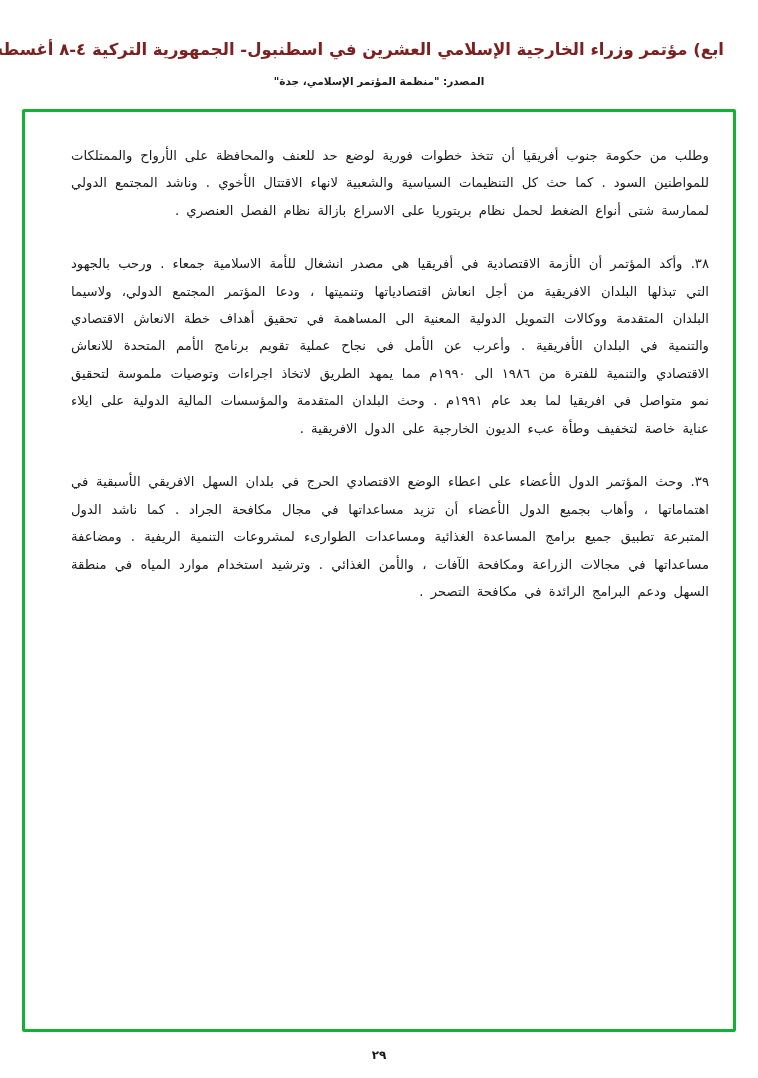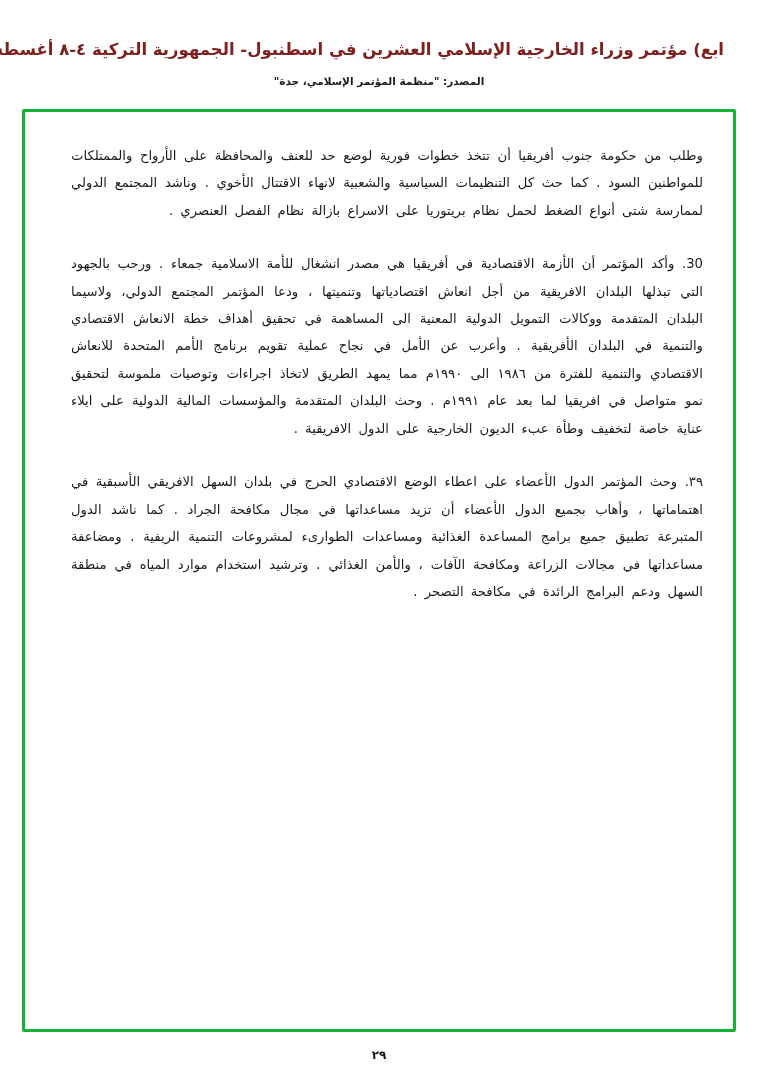--- a/index.html
+++ b/index.html
@@ -51,21 +51,21 @@
   .frame {
     margin: 22px 22px 0 22px;
     border: 3px solid #12b232;
     border-radius: 2px;
     flex: 1 1 auto;
     position: relative;
     background: #ffffff;
     overflow: hidden;
   }
   .frame-inner {
-    padding: 30px 30px 20px 46px;
+    padding: 30px 24px 20px 46px;
     direction: rtl;
   }
 
   .para {
     margin: 0 0 26px 0;
     direction: rtl;
     text-align: justify;
     text-align-last: right;
     font-size: 13.2px;
     line-height: 2.08;
@@ -105,21 +105,21 @@
   </div>
 
   <div class="frame">
     <div class="frame-inner">
 
       <p class="para">
         <span>وطلب من حكومة جنوب أفريقيا أن تتخذ خطوات فورية لوضع حد للعنف والمحافظة على الأرواح والممتلكات للمواطنين السود . كما حث كل التنظيمات السياسية والشعبية لانهاء الاقتتال الأخوي . وناشد المجتمع الدولي لممارسة شتى أنواع الضغط لحمل نظام بريتوريا على الاسراع بازالة نظام الفصل العنصري .</span>
       </p>
 
       <p class="para">
-        <span class="num">30.</span>
+        <span class="num">٣٨.</span>
         <span>وأكد المؤتمر أن الأزمة الاقتصادية في أفريقيا هي مصدر انشغال للأمة الاسلامية جمعاء . ورحب بالجهود التي تبذلها البلدان الافريقية من أجل انعاش اقتصادياتها وتنميتها ، ودعا المؤتمر المجتمع الدولي، ولاسيما البلدان المتقدمة ووكالات التمويل الدولية المعنية الى المساهمة في تحقيق أهداف خطة الانعاش الاقتصادي والتنمية في البلدان الأفريقية . وأعرب عن الأمل في نجاح عملية تقويم برنامج الأمم المتحدة للانعاش الاقتصادي والتنمية للفترة من ١٩٨٦ الى ١٩٩٠م مما يمهد الطريق لاتخاذ اجراءات وتوصيات ملموسة لتحقيق نمو متواصل في افريقيا لما بعد عام ١٩٩١م . وحث البلدان المتقدمة والمؤسسات المالية الدولية على ايلاء عناية خاصة لتخفيف وطأة عبء الديون الخارجية على الدول الافريقية .</span>
       </p>
 
       <p class="para">
         <span class="num">٣٩.</span>
         <span>وحث المؤتمر الدول الأعضاء على اعطاء الوضع الاقتصادي الحرج في بلدان السهل الافريقي الأسبقية في اهتماماتها ، وأهاب بجميع الدول الأعضاء أن تزيد مساعداتها في مجال مكافحة الجراد . كما ناشد الدول المتبرعة تطبيق جميع برامج المساعدة الغذائية ومساعدات الطوارىء لمشروعات التنمية الريفية . ومضاعفة مساعداتها في مجالات الزراعة ومكافحة الآفات ، والأمن الغذائي . وترشيد استخدام موارد المياه في منطقة السهل ودعم البرامج الرائدة في مكافحة التصحر .</span>
       </p>
 
     </div>
   </div>

